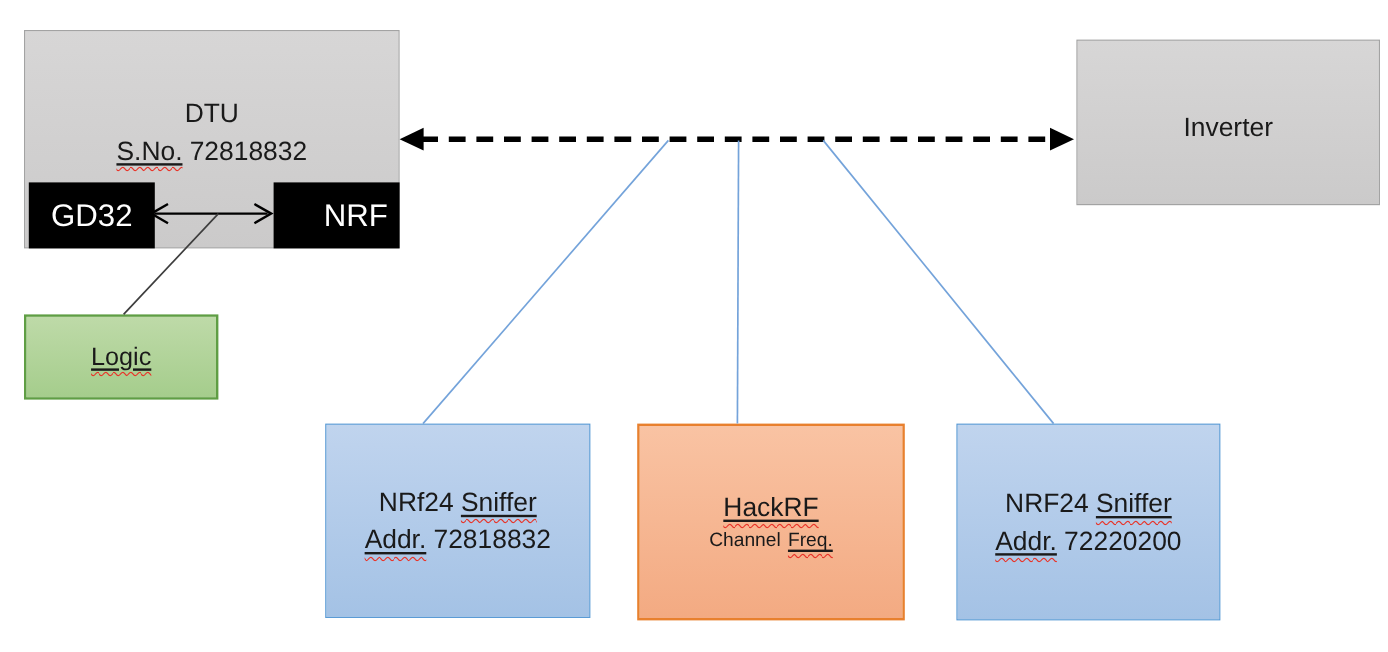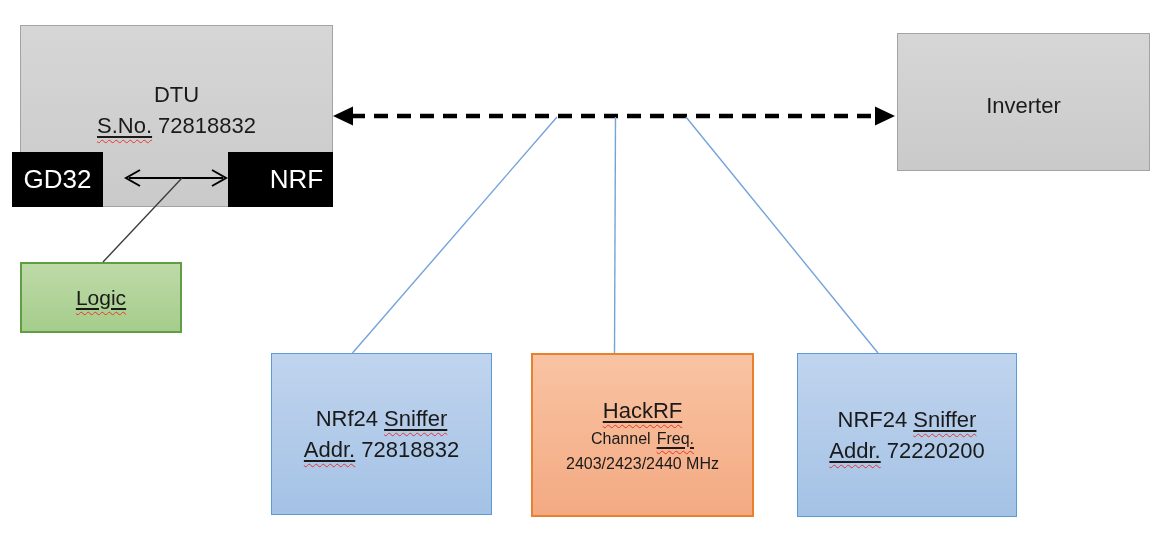--- a/index.html
+++ b/index.html
@@ -75,21 +75,21 @@
 
 <div id="canvas">
 
   <div class="box gray" style="left:20px;top:25px;width:313px;height:182px;">
     <div style="margin-bottom:13px;">
       <div class="t-main">DTU</div>
       <div class="t-main"><span class="mis"><span class="sq">S.No.</span></span><span class="val">72818832</span></div>
     </div>
   </div>
 
-  <div class="box chip" style="left:12px;top:152px;width:91px;height:55px;">
+  <div class="box chip" style="left:24px;top:152px;width:105px;height:55px;">
     <span>GD32</span>
   </div>
 
   <div class="box chip" style="left:228px;top:152px;width:105px;height:55px;padding-left:32px;">
     <span>NRF</span>
   </div>
 
   <div class="box green" style="left:20px;top:262px;width:162px;height:71px;">
     <div class="t-logic"><span class="mis"><span class="sq">Logic</span></span></div>
   </div>
@@ -99,21 +99,20 @@
   </div>
 
   <div class="box blue" style="left:242px;top:353px;width:221px;height:162px;">
     <div class="t-main"><span>NRf24</span><span class="gap mis"><span class="sq">Sniffer</span></span></div>
     <div class="t-main"><span class="mis"><span class="sq">Addr.</span></span><span class="val">72818832</span></div>
   </div>
 
   <div class="box orange" style="left:503px;top:353px;width:223px;height:164px;">
     <div class="t-main"><span class="mis"><span class="sq">HackRF</span></span></div>
     <div class="t-small"><span>Channel</span><span class="gap mis"><span class="sq">Freq.</span></span></div>
-    <div class="t-small">2403/2423/2440 MHz</div>
   </div>
 
   <div class="box blue" style="left:768px;top:353px;width:220px;height:164px;">
     <div class="t-main"><span>NRF24</span><span class="gap mis"><span class="sq">Sniffer</span></span></div>
     <div class="t-main"><span class="mis"><span class="sq">Addr.</span></span><span class="val">72220200</span></div>
   </div>
 
   <svg id="wires" width="1157" height="543" viewBox="0 0 1157 543">
 
     <line x1="351" y1="116" x2="877" y2="116" stroke="#000000" stroke-width="4.5" stroke-dasharray="14 9"></line>

